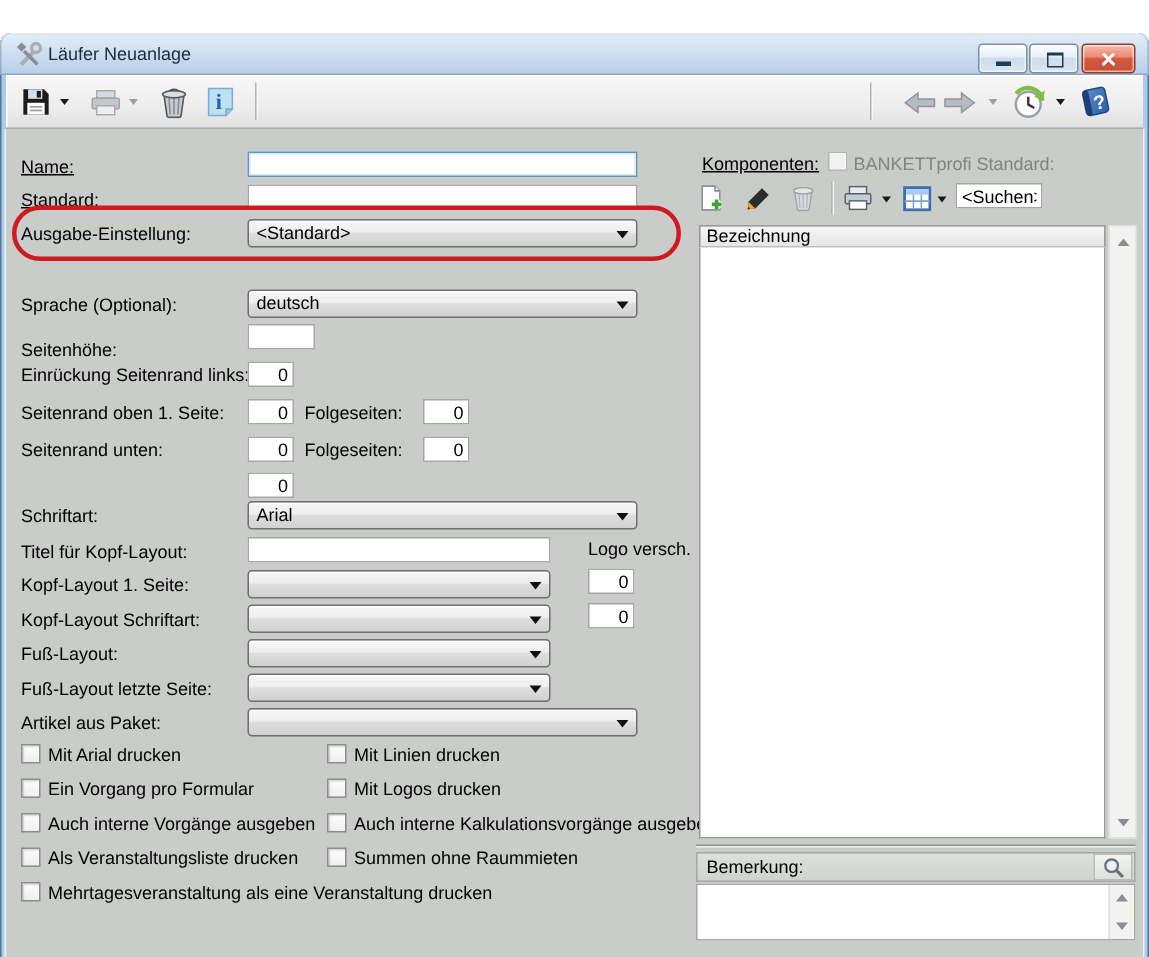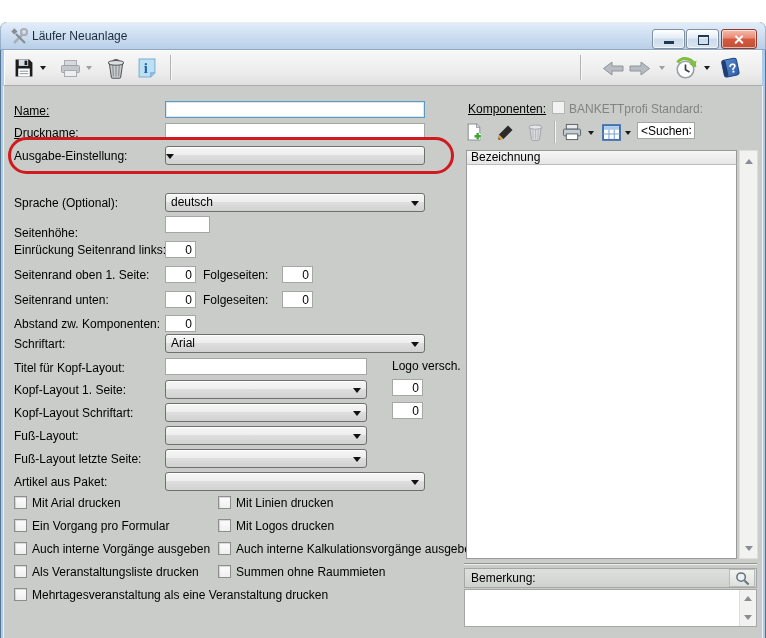--- a/index.html
+++ b/index.html
@@ -176,43 +176,43 @@
           <rect x="4" y="3" width="4" height="17" rx="2" fill="#1F3F74"></rect>
           <text x="10" y="17" font-family="Liberation Sans, sans-serif" font-size="13" font-weight="bold" fill="#FFFFFF">?</text>
         </g>
       </svg>
     </div>
   </div>
 
   <div class="client">
 
     <span class="lbl u" style="left:10px;top:18px">Name:</span>
-    <span class="lbl u" style="left:10px;top:40px">Druckname:</span>
+    <span class="lbl u" style="left:10px;top:40px">Standard:</span>
     <span class="lbl" style="left:10px;top:63px">Ausgabe-Einstellung:</span>
     <span class="lbl" style="left:10px;top:110px">Sprache (Optional):</span>
     <span class="lbl" style="left:10px;top:140px">Seitenhöhe:</span>
     <span class="lbl" style="left:10px;top:157px">Einrückung Seitenrand links:</span>
     <span class="lbl" style="left:10px;top:182px">Seitenrand oben 1. Seite:</span>
     <span class="lbl" style="left:199px;top:182px">Folgeseiten:</span>
     <span class="lbl" style="left:10px;top:207px">Seitenrand unten:</span>
     <span class="lbl" style="left:199px;top:207px">Folgeseiten:</span>
-    <span class="lbl" style="left:10px;top:231px">Abstand zw. Komponenten:</span>
     <span class="lbl" style="left:10px;top:251px">Schriftart:</span>
     <span class="lbl" style="left:10px;top:275px">Titel für Kopf-Layout:</span>
     <span class="lbl" style="left:388px;top:273px">Logo versch.</span>
     <span class="lbl" style="left:10px;top:297px">Kopf-Layout 1. Seite:</span>
     <span class="lbl" style="left:10px;top:320px">Kopf-Layout Schriftart:</span>
     <span class="lbl" style="left:10px;top:343px">Fuß-Layout:</span>
     <span class="lbl" style="left:10px;top:366px">Fuß-Layout letzte Seite:</span>
     <span class="lbl" style="left:10px;top:389px">Artikel aus Paket:</span>
 
     <input class="inp focus" style="left: 161px; top: 15px; width: 260px;">
     <input class="inp" style="left: 161px; top: 37px; width: 260px;">
 
     <div class="combo" style="left:161px;top:60px;width:260px">
+      <span class="txt">&lt;Standard&gt;</span>
       <span class="arr"></span>
     </div>
     <div class="oval"></div>
 
     <div class="combo" style="left:161px;top:107px;width:260px">
       <span class="txt">deutsch</span>
       <span class="arr"></span>
     </div>
 
     <input class="inp num" style="left: 161px; top: 130px; padding-left: 40px;" value="780">

